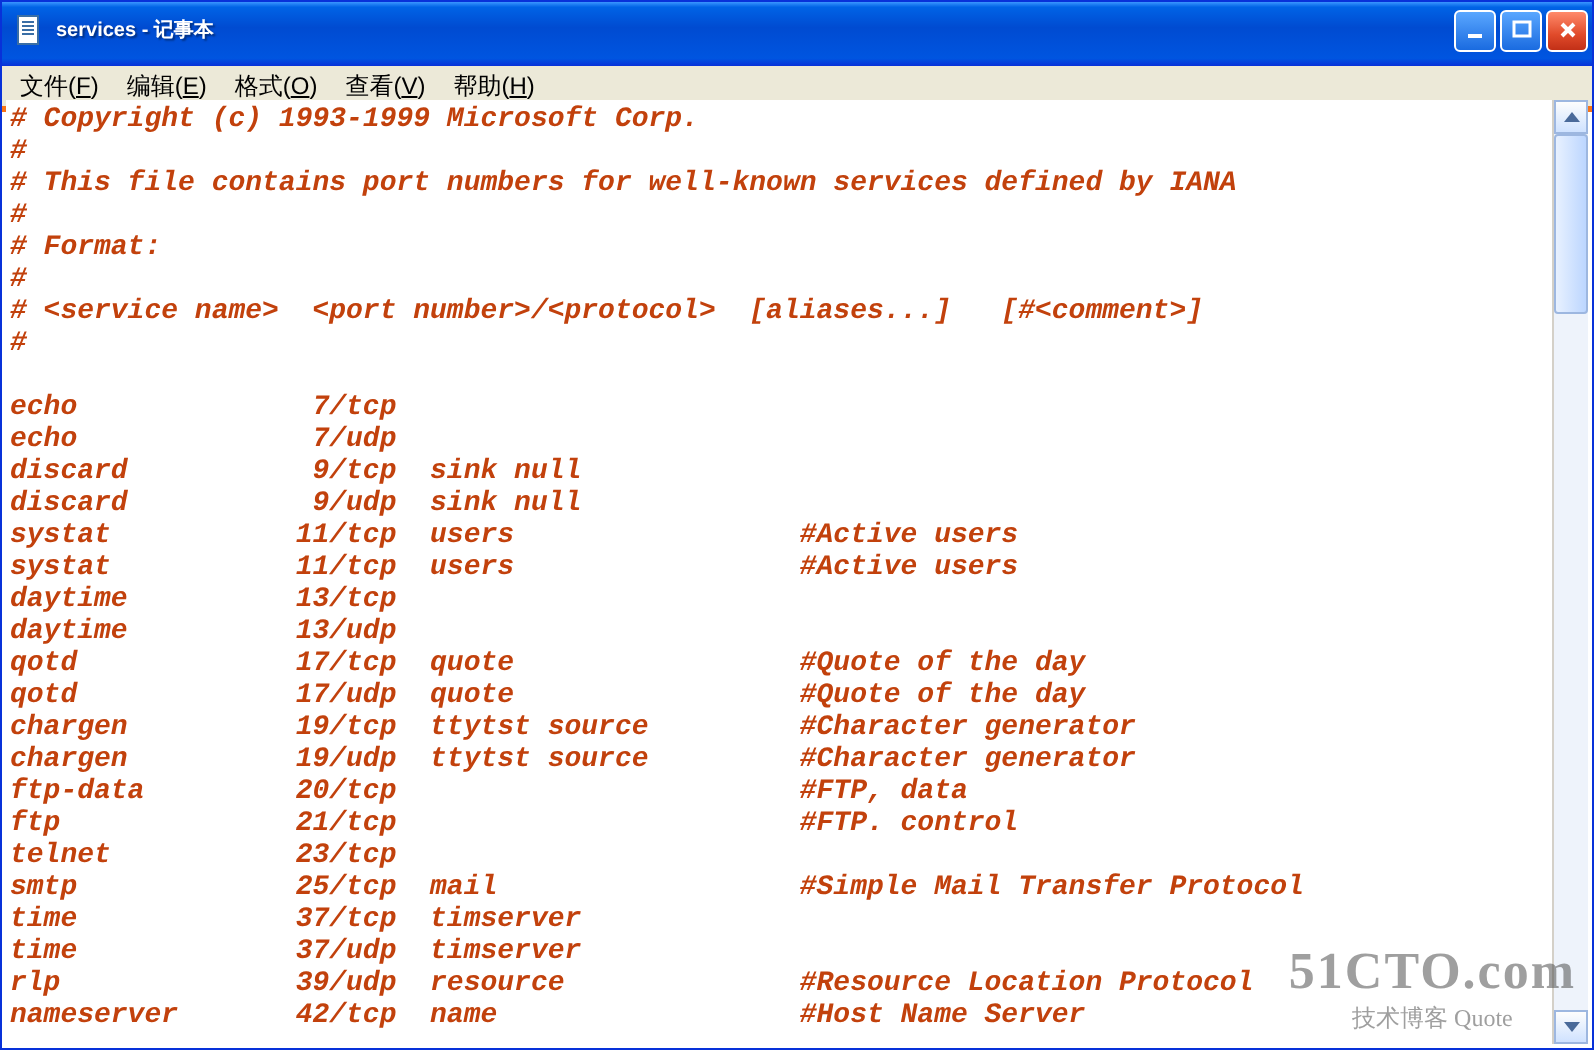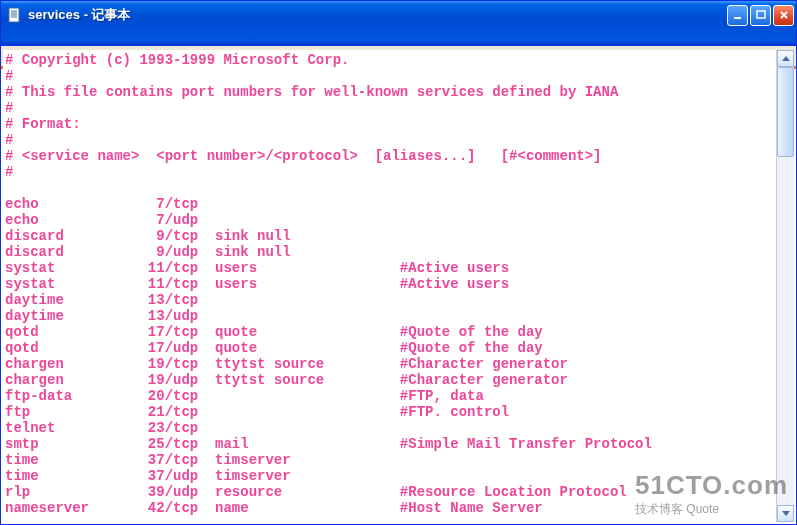--- a/index.html
+++ b/index.html
@@ -1,36 +1,36 @@
 <!DOCTYPE html>
 <html><head>
 <meta charset="utf-8">
 <style>
   html,body{margin:0;padding:0;font-family:"SimSun","Tahoma",sans-serif;background:#ece9d8;}
   .window{width:797px;height:525px;box-sizing:border-box;border:1px solid #0831d9;background:#fff;position:relative;overflow:hidden;}
-  .titlebar{height:28px;background:linear-gradient(to bottom,#3a95ff 0%,#0063e6 8%,#004bd1 40%,#0055e0 88%,#0831d9 100%);display:flex;align-items:center;padding:0 2px 17px 6px;color:#fff;font-weight:bold;font-size:13px;font-family:"Tahoma",sans-serif;}
+  .titlebar{height:28px;background:linear-gradient(to bottom,#3a95ff 0%,#0063e6 8%,#004bd1 40%,#0055e0 88%,#0831d9 100%);display:flex;align-items:center;padding:0 2px 4px 6px;color:#fff;font-weight:bold;font-size:10px;font-family:"Tahoma",sans-serif;}
   .titlebar .notepad-icon{width:16px;height:16px;margin-right:5px;display:inline-block;}
   .title-text{flex:1;white-space:nowrap;text-shadow:1px 1px 1px rgba(0,0,0,.4);}
   .win-btns{display:flex;gap:2px;}
   .win-btn{width:21px;height:21px;border-radius:3px;border:1px solid #fff;display:flex;align-items:center;justify-content:center;color:#fff;font-family:"Tahoma";font-size:12px;font-weight:bold;box-sizing:border-box;}
   .win-btn.blue{background:linear-gradient(to bottom,#5aa7ff,#1a6be0);}
   .win-btn.red{background:linear-gradient(to bottom,#ff8a6b,#e04a2a 60%,#c23017);}
   .menubar{height:20px;background:#ece9d8;border-bottom:3px solid #f97316;display:flex;align-items:center;padding:0 2px;font-size:12px;}
   .menu-item{padding:1px 7px;white-space:nowrap;}
   .menu-item u{text-decoration:underline;}
   .client{position:absolute;top:49px;left:2px;right:2px;bottom:2px;background:#fff;display:flex;}
-  .textarea{flex:1;overflow:hidden;white-space:pre;font-family:"Courier New",monospace;font-size:14px;font-weight:bold;line-height:16px;padding:2px 2px;color:#ec4899;}
+  .textarea{flex:1;overflow:hidden;white-space:pre;font-family:"Courier New",monospace;font-size:14px;font-weight:bold;line-height:16px;padding:2px 2px;color:#c2410c;font-style:italic;}
   .scrollbar{width:17px;background:#ece9d8;display:flex;flex-direction:column;border-left:1px solid #d4d0c8;}
   .sb-btn{height:17px;background:linear-gradient(to bottom,#fdfdfd,#cfe2ff);border:1px solid #9db7e0;display:flex;align-items:center;justify-content:center;box-sizing:border-box;}
   .sb-arrow{width:0;height:0;border-left:4px solid transparent;border-right:4px solid transparent;}
   .sb-arrow.up{border-bottom:5px solid #4a6a9a;}
   .sb-arrow.down{border-top:5px solid #4a6a9a;}
   .sb-track{flex:1;background:#eef3fb;position:relative;}
   .sb-thumb{position:absolute;top:0;left:0;right:0;height:90px;background:linear-gradient(to right,#e8f1ff,#bcd6ff);border:1px solid #9db7e0;border-radius:2px;box-sizing:border-box;}
-  .watermark{position:absolute;right:8px;bottom:6px;text-align:left;color:rgba(80,80,80,0.55);font-family:Liberation Sans, sans-serif;pointer-events:none;}
+  .watermark{position:absolute;right:8px;bottom:6px;text-align:center;color:rgba(80,80,80,0.55);font-family:Liberation Serif, serif;pointer-events:none;}
   .watermark .big{font-size:26px;font-weight:bold;letter-spacing:1px;}
   .watermark .small{font-size:12px;}
 </style>
 </head>
 <body>
 
 <div class="window">
 
   <div class="titlebar">
     <span class="notepad-icon">

